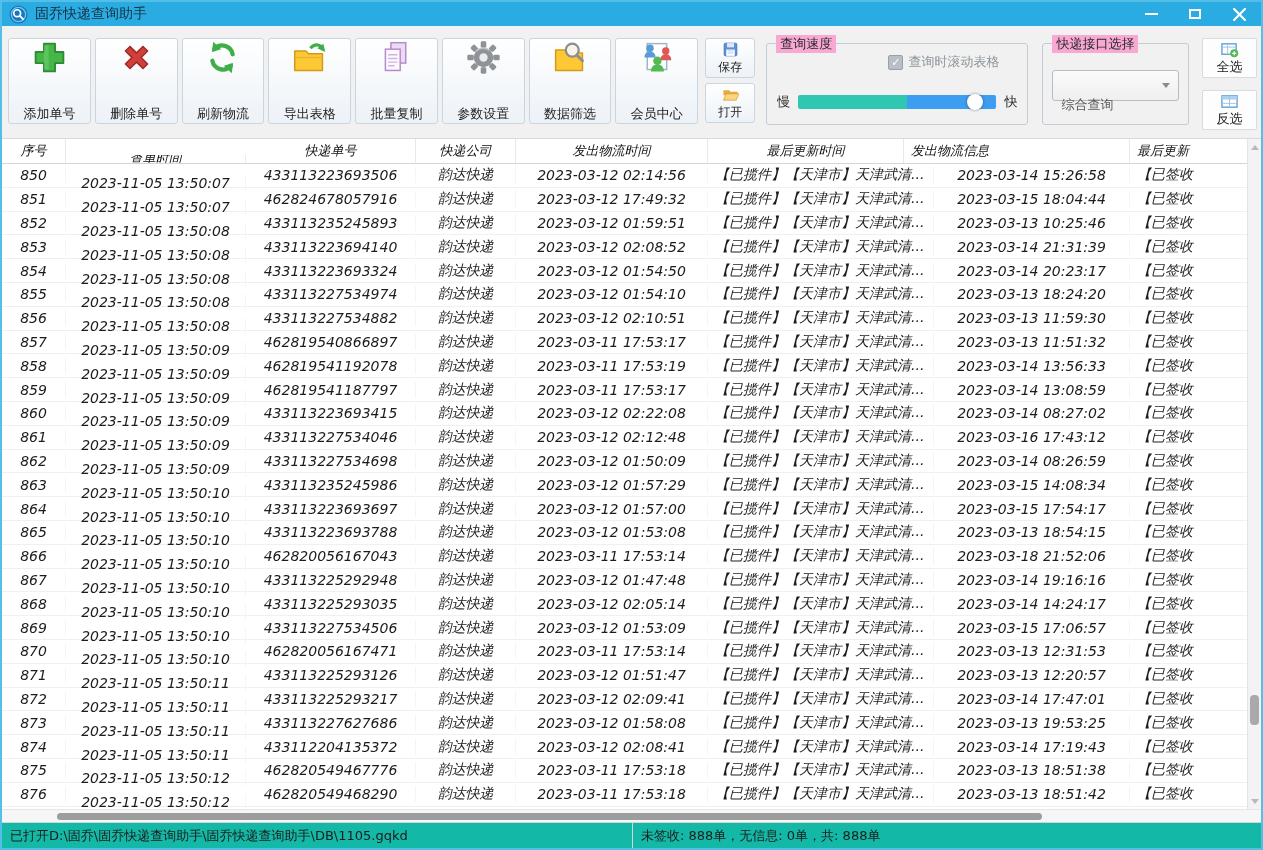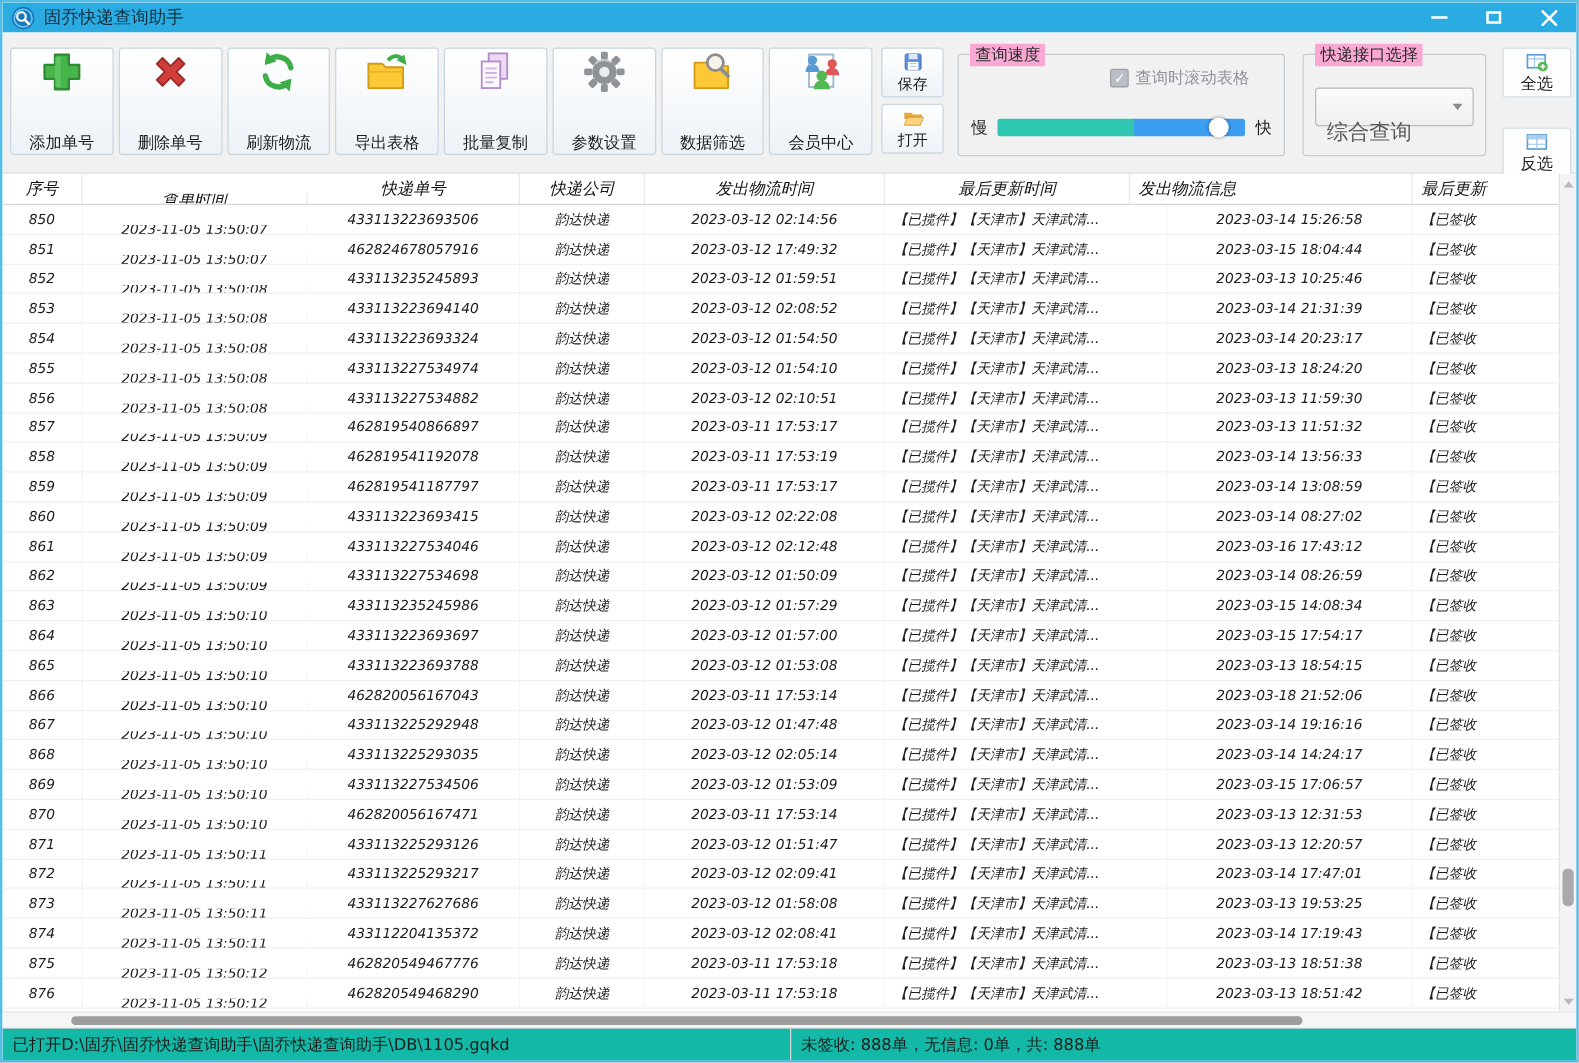--- a/index.html
+++ b/index.html
@@ -40,36 +40,36 @@
   .sliderrow { position:absolute; left:10px; right:10px; bottom:13px; display:flex; align-items:center; gap:8px; }
   .endlabel { font-size:13px; color:#1d1d1d; }
   .track { flex:1; height:14px; position:relative; border-radius:2px; }
   .thumb { position:absolute; top:50%; transform:translate(-50%,-50%); width:16px; height:16px;
            border-radius:50%; background:#fff; box-shadow:0 0 3px rgba(0,0,0,.45); }
 
   .gb-iface { width:147px; }
   .dropdown { position:absolute; left:9px; right:9px; top:26px; height:31px;
               border:1px solid #b4bcc4; border-radius:3px; background:linear-gradient(#fbfbfb,#efefef);
               display:flex; align-items:center; padding:0 8px; }
-  .droptext { font-size:17px; color:#5a5a5a; flex:1;margin-top:39px; }
+  .droptext { font-size:13px; color:#5a5a5a; flex:1;margin-top:39px; }
   .droparrow { width:0; height:0; border-left:4px solid transparent; border-right:4px solid transparent;
                border-top:5px solid #8a8a8a; }
 
-  .selcol { display:flex; flex-direction:column; gap:24px; margin-left:9px; }
+  .selcol { display:flex; flex-direction:column; gap:12px; margin-left:9px; }
   .selbtn { width:55px; height:40px; background:#fdfdfd; border:1px solid #d5dde3; border-radius:2px;
             display:flex; flex-direction:column; align-items:center; justify-content:center;
             font-size:13px; color:#1d1d1d; }
 
   
   .table-area { flex:1; position:relative; display:flex; flex-direction:column; background:#fff; overflow:hidden;font-style:italic; }
   .thead { display:flex; height:25px; flex:none; border-bottom:1px solid #d6d6d6; font-size:13px; color:#111; }
   .hcell { display:flex; align-items:center; justify-content:center; border-right:1px solid #e9e9e9;
            white-space:nowrap; overflow:hidden; flex:none; }
   .tbody { flex:1; overflow:hidden; }
-  .trow { display:flex; height:23.8px; border-bottom:1px solid #eef0f2; font-size:11px; color:#1c1c1c; }
+  .trow { display:flex; height:23.8px; border-bottom:1px solid #eef0f2; font-size:14px; color:#1c1c1c;align-items:center; }
   .cell { display:flex; align-items:center; justify-content:center; border-right:1px solid #f3f5f7;
           white-space:nowrap; overflow:hidden; flex:none; }
   .c0 { width:64px; }  .c1 { width:180px;margin-top:16px; } .c2 { width:170px; } .c3 { width:100px; }
   .c4 { width:192px; } .c5 { width:226px; } .c6 { width:196px; }
   .c7 { flex:1 1 auto !important; width:auto; }
   .al { justify-content:flex-start !important; padding-left:7px; }
 
   .vscroll { position:absolute; top:0; right:0; bottom:13px; width:14px; background:#f3f3f3;
              border-left:1px solid #e4e4e4; z-index:5; }
   .varrow { position:absolute; left:0; width:100%; height:16px; display:flex; align-items:center; justify-content:center; }

